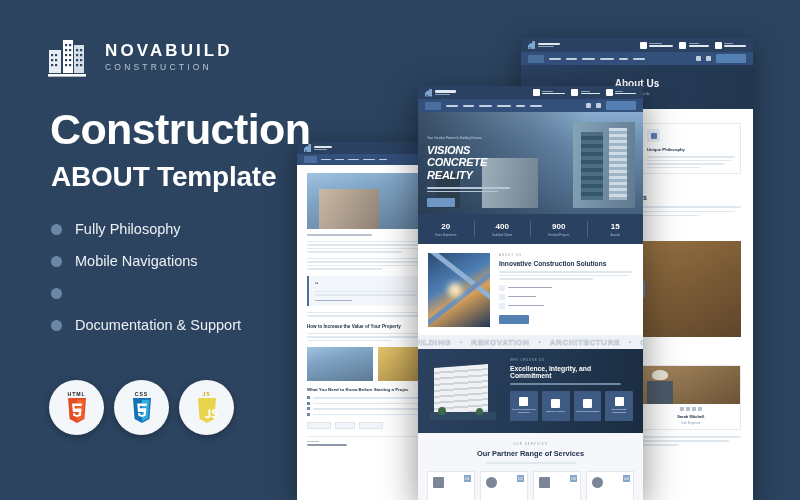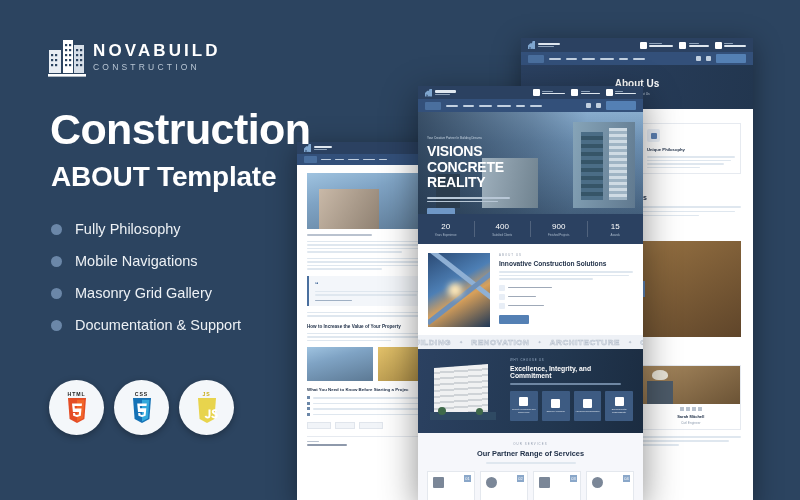--- a/index.html
+++ b/index.html
@@ -11,21 +11,21 @@
   }
 
   
   .left-panel {
     position: absolute; left: 0; top: 0;
     width: 300px; height: 500px;
     z-index: 40;
   }
   .logo-row {
     position: absolute; left: 48px; top: 36px;
-    display: flex; align-items: center; gap: 7px;
+    display: flex; align-items: center; gap: 19px;
   }
   .logo-mark { width: 38px; height: 42px; position: relative; }
   .logo-text { line-height: 1; }
   .logo-name {
     font-size: 17px; font-weight: bold; color: #ffffff;
     letter-spacing: 3.1px;
   }
   .logo-sub {
     font-size: 8.5px; color: #b9c6d4; letter-spacing: 3.2px;
     margin-top: 4px;
@@ -140,21 +140,21 @@
   .eyebrow { color: #c6d4e2; }
   .hero-h1 {
     color: #ffffff; font-weight: bold; line-height: 1.12;
     letter-spacing: -0.2px;
   }
 
   .stats {
     background: #2b4161; display: flex; align-items: center;
   }
   .stat { flex: 1; text-align: center; color: #ffffff; }
-  .stat-num { font-weight: normal; }
+  .stat-num { font-weight: bold; }
   .stat-lbl { color: #adbdcf; }
   .stat-div { width: 1px; background: rgba(255,255,255,0.18); }
 
   .sec-white { background: #ffffff; }
   .sec-light { background: #f6f7fb; }
   .eyebrow2 { color: #8e99ab; letter-spacing: 1.1px; }
   .h2 { color: #22324a; font-weight: bold; }
 
   .marquee {
     background: #eef1f6; display: flex; align-items: center;
@@ -529,21 +529,21 @@
   <div class="hero" style="height:102px;">
     <div class="hero-photo"></div>
 
     <div style="position:absolute;right:8px;top:10px;width:62px;height:86px;background:linear-gradient(100deg,#86a4b8,#60798f);z-index:2;"></div>
     <div style="position:absolute;right:16px;top:16px;width:18px;height:72px;background:repeating-linear-gradient(180deg,#cfdbe4 0 3px,#9fb4c4 3px 6px);z-index:2;"></div>
     <div style="position:absolute;right:40px;top:20px;width:22px;height:68px;background:repeating-linear-gradient(180deg,#4b6d86 0 4px,#365568 4px 8px);z-index:2;"></div>
     <div style="position:absolute;left:64px;top:46px;width:56px;height:50px;background:linear-gradient(100deg,#9fb0bd,#6f828f);z-index:2;"></div>
     <div style="position:absolute;left:18px;top:62px;width:24px;height:34px;background:#2b3c4d;z-index:2;"></div>
     <div class="hero-copy" style="left:9px;top:24px;width:96px;">
       <div class="eyebrow" style="font-size:3px;">Your Creative Partner In Building Dreams</div>
-      <div class="hero-h1" style="font-size:14px;margin-top:4px;">VISIONS CONCRETE REALITY</div>
+      <div class="hero-h1" style="font-size:11px;margin-top:4px;font-style:italic;">VISIONS CONCRETE REALITY</div>
       <div style="margin-top:6px;">
         <div class="bar" style="width:86%;height:1.6px;background:#b8c7d6;"></div>
         <div class="bar" style="width:74%;height:1.6px;margin-top:2px;background:#b8c7d6;"></div>
       </div>
       <div class="btn-mini" style="width:28px;height:9px;margin-top:6px;background:#6f97c6;"></div>
     </div>
   </div>
 
   <div class="stats" style="height:30px;">
     <div class="stat">
@@ -718,21 +718,20 @@
     <li class="feature-item">
       <span class="feature-dot"></span>
       <span class="feature-label">Fully Philosophy</span>
     </li>
     <li class="feature-item">
       <span class="feature-dot"></span>
       <span class="feature-label">Mobile Navigations</span>
     </li>
     <li class="feature-item">
       <span class="feature-dot"></span>
-      <span class="feature-label">Masonry Grid Gallery</span>
     </li>
     <li class="feature-item">
       <span class="feature-dot"></span>
       <span class="feature-label">Documentation &amp; Support</span>
     </li>
   </ul>
 
   <div class="badges">
     <div class="badge">
       <div class="badge-word html">HTML</div>

